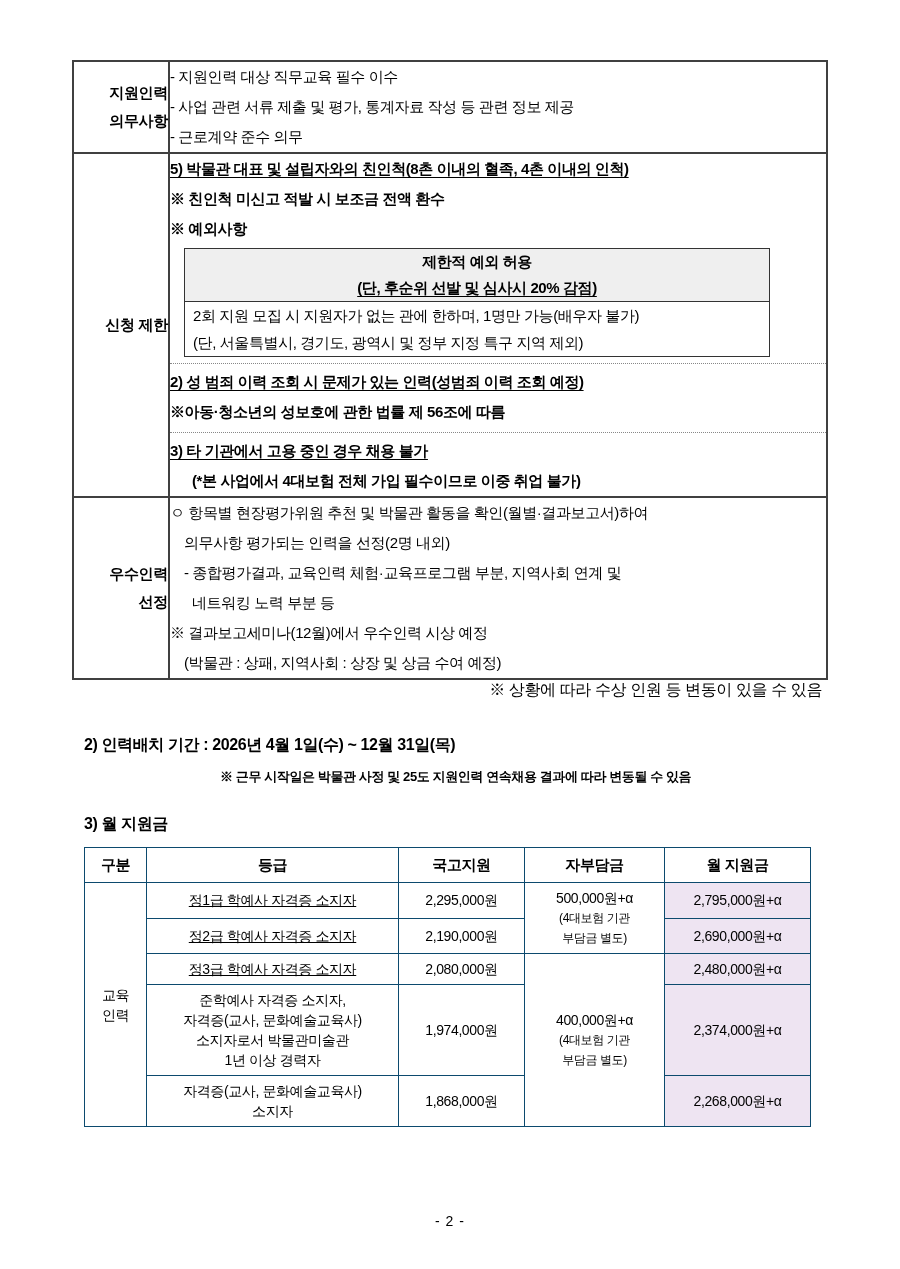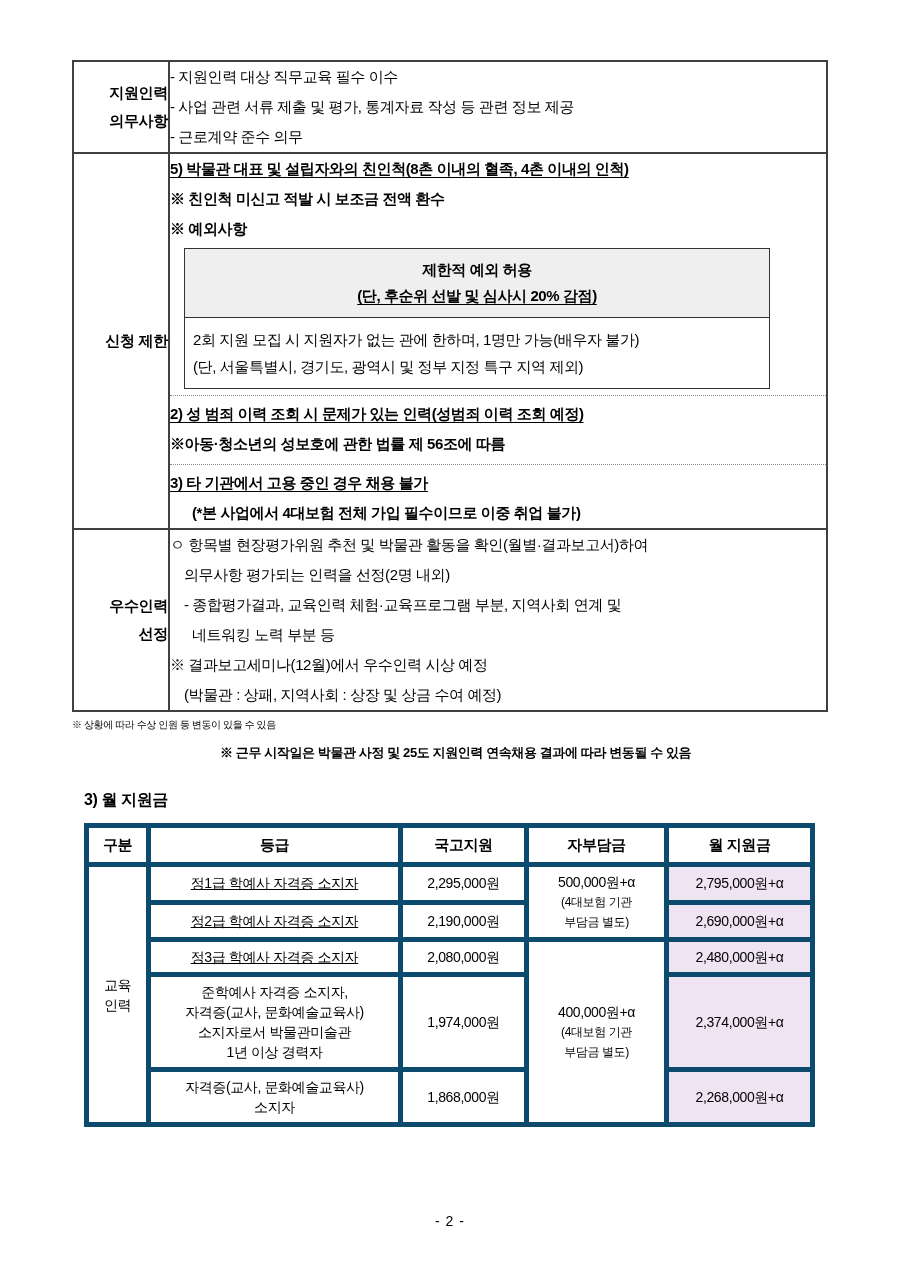--- a/index.html
+++ b/index.html
@@ -65,42 +65,43 @@
 
   
   table.inner {
     width: 586px;
     border-collapse: collapse;
     table-layout: fixed;
     margin: 4px 0 6px 14px;
   }
   table.inner td {
     border: 1px solid #333;
-    padding: 8px 8px;
+    padding: 0 8px;
     margin-left: 21px;
   }
   table.inner td.head {
     background: #efefef;
     text-align: center;
     font-weight: bold;
     font-size: 15px;
     line-height: 26px;
     letter-spacing: -0.4px;
   }
   table.inner td.bodycell {
     font-size: 15px;
     line-height: 27px;
     letter-spacing: -0.4px;
   }
 
   
   .note-right {
-    font-size: 10px;
-    letter-spacing: -0.4px;
-    margin-top: 6px;
+    text-align: right;
+    font-size: 16px;
+    letter-spacing: -0.4px;
+    margin-top: 0;
     padding-right: 6px;
   }
   .sect {
     font-size: 16px;
     font-weight: bold;
     letter-spacing: -0.4px;
     margin-top: 34px;
     padding-left: 12px;
   }
   .sect-sub {
@@ -119,21 +120,21 @@
   }
 
   
   table.money {
     width: 726px;
     border-collapse: collapse;
     table-layout: fixed;
     margin: 12px 0 0 12px;
   }
   table.money td, table.money th {
-    border: 5px solid #0c4a6e;
+    border: 1px solid #0c4a6e;
     font-size: 14px;
     letter-spacing: -0.4px;
     text-align: center;
     padding: 5px 3px;
     font-weight: normal;
     line-height: 20px;
   }
   table.money thead th {
     font-weight: bold;
     font-size: 15px;
@@ -230,20 +231,21 @@
           <div class="ln ind2">네트워킹 노력 부분 등</div>
           <div class="ln">※ 결과보고세미나(12월)에서 우수인력 시상 예정</div>
           <div class="ln ind1">(박물관 : 상패, 지역사회 : 상장 및 상금 수여 예정)</div>
         </td>
       </tr>
     </tbody>
   </table>
 
   <div class="note-right">※ 상황에 따라 수상 인원 등 변동이 있을 수 있음</div>
 
+  <div class="sect">2) 인력배치 기간 : 2026년 4월 1일(수) ~ 12월 31일(목)</div>
   <div class="sect-sub">※ 근무 시작일은 박물관 사정 및 25도 지원인력 연속채용 결과에 따라 변동될 수 있음</div>
 
   <div class="sect2">3) 월 지원금</div>
 
   <table class="money">
     <colgroup>
       <col class="c-gu">
         <col class="c-gr">
         <col class="c-gk">
         <col class="c-ja">

